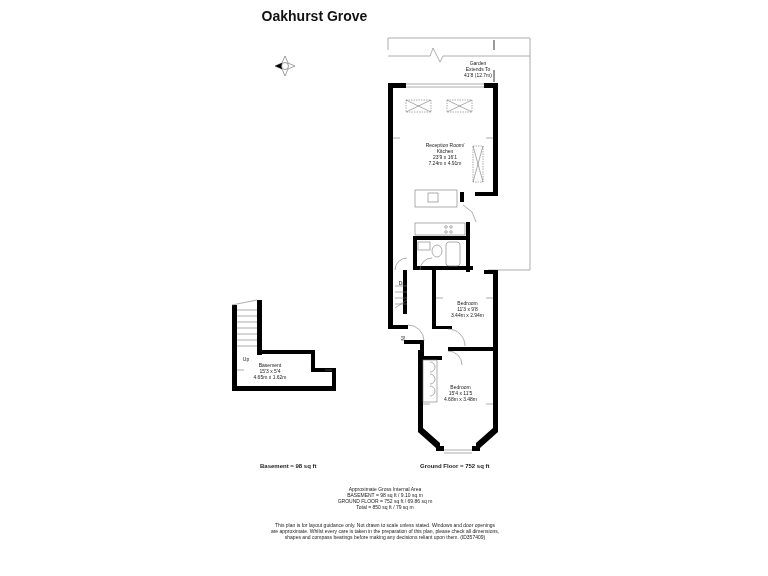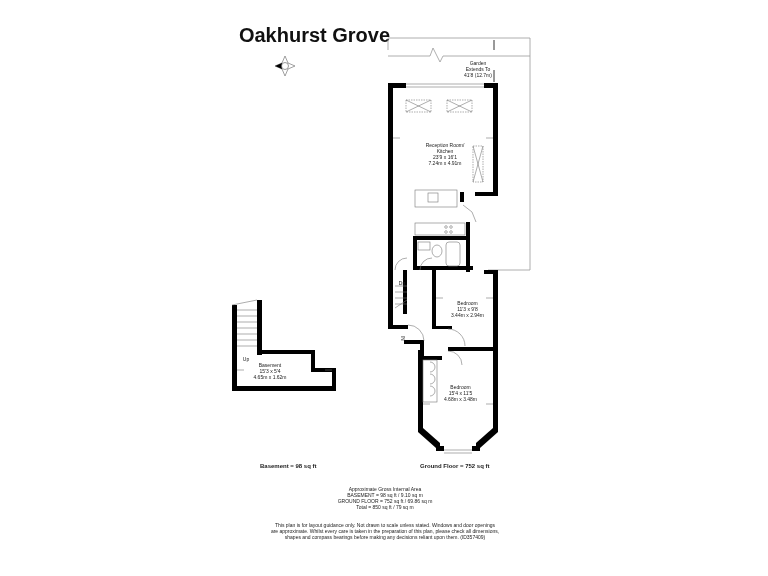--- a/index.html
+++ b/index.html
@@ -1,18 +1,18 @@
 <!DOCTYPE html>
 <html><head>
 <meta charset="utf-8">
 <style>
   html, body { margin: 0; padding: 0; background: #ffffff; }
   body { width: 768px; height: 576px; position: relative; overflow: hidden; font-family: "Liberation Sans", sans-serif; color: #111; }
   .abs { position: absolute; }
-  .title { left: 0; width: 629px; top: 24px; text-align: center; font-weight: bold; font-size: 20px; }
+  .title { left: 0; width: 629px; top: 8px; text-align: center; font-weight: bold; font-size: 14px; }
   .label { font-size: 5px; line-height: 6px; text-align: center; color: #222; }
   .floor-total { font-size: 6px; font-weight: bold; color: #222; white-space: nowrap; }
   .area-block { left: 250px; width: 270px; top: 486px; font-size: 5px; line-height: 6px; text-align: center; color: #222; }
   .disclaimer { left: 250px; width: 270px; top: 522px; font-size: 5px; line-height: 6px; text-align: center; color: #222; }
   svg { position: absolute; left: 0; top: 0; }
 </style>
 </head>
 <body>
 
 <div class="abs title">Oakhurst Grove</div>

